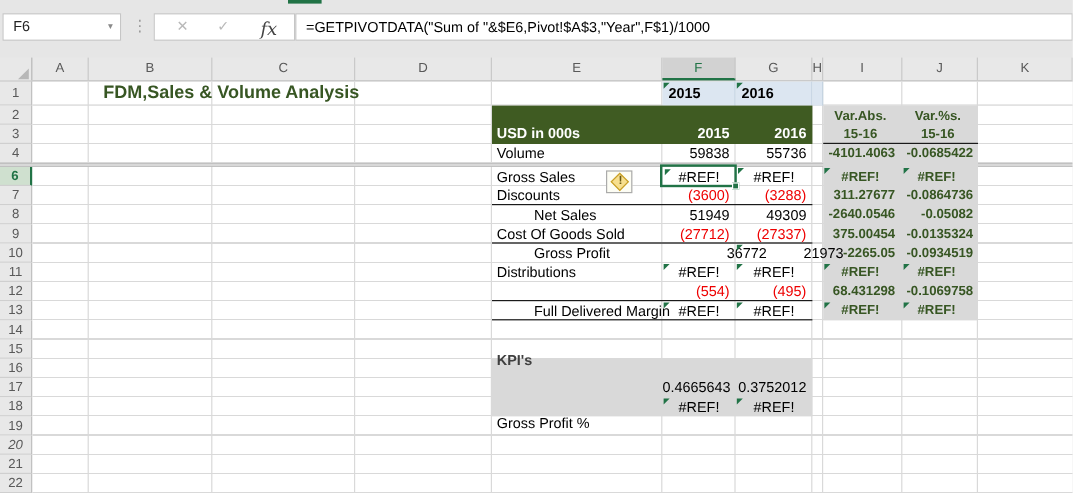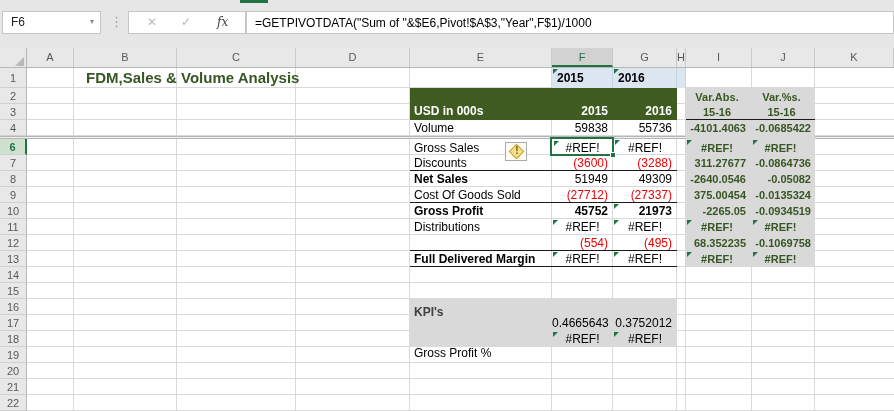--- a/index.html
+++ b/index.html
@@ -14,21 +14,21 @@
   .tab-accent { position:absolute; left:240px; top:0; width:28px; height:3px; background:#217346; }
   .namebox { position:absolute; left:2px; top:11px; width:99px; height:23px; background:#fff;
              border:1px solid #c6c6c6; box-sizing:border-box; }
   .nb-text { position:absolute; left:8px; top:3px; font-size:12px; color:#222; }
   .nb-arrow { position:absolute; right:6px; top:5px; font-size:8px; color:#8a8a8a; }
   .dots { position:absolute; left:110px; top:14px; font-size:13px; color:#9a9a9a; }
   .fxpanel { position:absolute; left:128px; top:11px; width:118px; height:23px; background:#fff;
              border:1px solid #c6c6c6; box-sizing:border-box; }
   .btn-x    { position:absolute; left:18px;  top:3px; font-size:12px; color:#b9b9b9; }
   .btn-check{ position:absolute; left:52px;  top:3px; font-size:12px; color:#b9b9b9; }
-  .btn-fx   { position:absolute; left:88px;  top:3px; font-size:12px; color:#444;
+  .btn-fx   { position:absolute; left:88px;  top:3px; font-size:15px; color:#444;
               font-family:"DejaVu Serif", serif; font-style:italic; }
   .formulabar { position:absolute; left:246px; top:11px; width:648px; height:23px; background:#fff;
                 border:1px solid #c6c6c6; box-sizing:border-box; }
   .formulabar span { position:absolute; left:8px; top:4px; font-size:12px; color:#000; white-space:nowrap; }
 
   
   .colhdrs { position:absolute; left:0; top:48px; width:894px; height:20px; background:#e8e8e8;
              border-bottom:1px solid #b7b7b7; box-sizing:border-box; }
   .corner { position:absolute; left:0; top:0; width:27px; height:19px; background:#e8e8e8;
             border-right:1px solid #b7b7b7; box-sizing:border-box; }
@@ -72,21 +72,21 @@
   .vf { left:552px; width:56px; text-align:right; }
   .vg { left:613px; width:59px; text-align:right; }
   .ef { left:552px; width:61px; text-align:center; }
   .eg { left:613px; width:64px; text-align:center; }
   .vi { left:688px; width:58px; text-align:right;  font-size:11px; font-weight:bold; color:#375623; }
   .vj { left:750px; width:61px; text-align:right;  font-size:11px; font-weight:bold; color:#375623; }
   .ei { left:688px; width:58px; text-align:center; font-size:11px; font-weight:bold; color:#375623; }
   .ej { left:750px; width:61px; text-align:center; font-size:11px; font-weight:bold; color:#375623; }
   .hi { left:686px; width:62px; text-align:center; font-size:11px; font-weight:bold; color:#375623; }
   .hj { left:748px; width:67px; text-align:center; font-size:11px; font-weight:bold; color:#375623; }
-  .bold { font-weight:bold; }
+  .bold { font-weight:normal;margin-left:31px; }
   .red  { color:#ee0000; }
   .wt   { color:#fff; font-weight:bold; }
 
   .title { position:absolute; left:86px; top:69px; font-size:15px; font-weight:bold; color:#375623; white-space:nowrap; }
   .kpi-title { color:#404040; font-weight:bold; }
 
   
   .tri { position:absolute; width:0; height:0; border-top:5px solid #217346; border-right:5px solid transparent; }
 
   
@@ -153,21 +153,21 @@
   <div class="rowhdr" style="top:203px;">10</div>
   <div class="rowhdr" style="top:219px;">11</div>
   <div class="rowhdr" style="top:235px;">12</div>
   <div class="rowhdr" style="top:251px;">13</div>
   <div class="rowhdr" style="top:267px;">14</div>
   <div class="rowhdr" style="top:283px;">15</div>
   <div class="rowhdr" style="top:299px;">16</div>
   <div class="rowhdr" style="top:315px;">17</div>
   <div class="rowhdr" style="top:331px;">18</div>
   <div class="rowhdr" style="top:347px;">19</div>
-  <div class="rowhdr" style="top:363px;">20</div>
+  <div class="rowhdr" style="top:363px;font-style:italic;">20</div>
   <div class="rowhdr" style="top:379px;">21</div>
   <div class="rowhdr" style="top:395px;">22</div>
 
   <div class="sheetbg"></div>
 
   <div class="r1line"></div>
   <div class="hgl1"></div>
   <div class="hgl2"></div>
   <div class="vgl" style="left:73px;"></div>
   <div class="vgl" style="left:176px;"></div>
@@ -196,21 +196,21 @@
   <div class="c vf wt" style="top:103px;">2015</div>
   <div class="c vg wt" style="top:103px;">2016</div>
 
   <div class="varpanel"></div>
   <div class="c hi" style="top:89px;">Var.Abs.</div>
   <div class="c hj" style="top:89px;">Var.%s.</div>
   <div class="c hi" style="top:104px;">15-16</div>
   <div class="c hj" style="top:104px;">15-16</div>
 
   <div class="kpipanel"></div>
-  <div class="c lb kpi-title" style="top:304px;">KPI's</div>
+  <div class="c lb kpi-title" style="top:292px;">KPI's</div>
 
   <div class="rule" style="left:686px;top:119px;width:129px;"></div>
   <div class="rule" style="left:410px;top:170px;width:267px;"></div>
   <div class="rule" style="left:410px;top:202px;width:267px;"></div>
   <div class="rule" style="left:410px;top:250px;width:267px;"></div>
   <div class="rule" style="left:410px;top:266px;width:267px;"></div>
 
   <div class="c lb" style="top:120px;">Volume</div>
   <div class="c vf" style="top:120px;">59838</div>
   <div class="c vg" style="top:120px;">55736</div>
@@ -235,34 +235,34 @@
   <div class="c vi" style="top:171px;">-2640.0546</div>
   <div class="c vj" style="top:171px;">-0.05082</div>
 
   <div class="c lb" style="top:187px;">Cost Of Goods Sold</div>
   <div class="c vf red" style="top:187px;">(27712)</div>
   <div class="c vg red" style="top:187px;">(27337)</div>
   <div class="c vi" style="top:187px;">375.00454</div>
   <div class="c vj" style="top:187px;">-0.0135324</div>
 
   <div class="c lb bold" style="top:203px;">Gross Profit</div>
-  <div class="c vf bold" style="top:203px;">45752</div>
+  <div class="c vf bold" style="top:203px;">36772</div>
   <div class="c vg bold" style="top:203px;">21973</div>
   <div class="c vi" style="top:203px;">-2265.05</div>
   <div class="c vj" style="top:203px;">-0.0934519</div>
 
   <div class="c lb" style="top:219px;">Distributions</div>
   <div class="c ef" style="top:219px;">#REF!</div>
   <div class="c eg" style="top:219px;">#REF!</div>
   <div class="c ei" style="top:219px;">#REF!</div>
   <div class="c ej" style="top:219px;">#REF!</div>
 
   <div class="c vf red" style="top:235px;">(554)</div>
   <div class="c vg red" style="top:235px;">(495)</div>
-  <div class="c vi" style="top:235px;">68.352235</div>
+  <div class="c vi" style="top:235px;">68.431298</div>
   <div class="c vj" style="top:235px;">-0.1069758</div>
 
   <div class="c lb bold" style="top:251px;">Full Delivered Margin</div>
   <div class="c ef" style="top:251px;">#REF!</div>
   <div class="c eg" style="top:251px;">#REF!</div>
   <div class="c ei" style="top:251px;">#REF!</div>
   <div class="c ej" style="top:251px;">#REF!</div>
 
   <div class="c lb" style="top:315px;margin-top:30px;">Gross Profit %</div>
   <div class="c vf" style="top:315px;">0.4665643</div>

